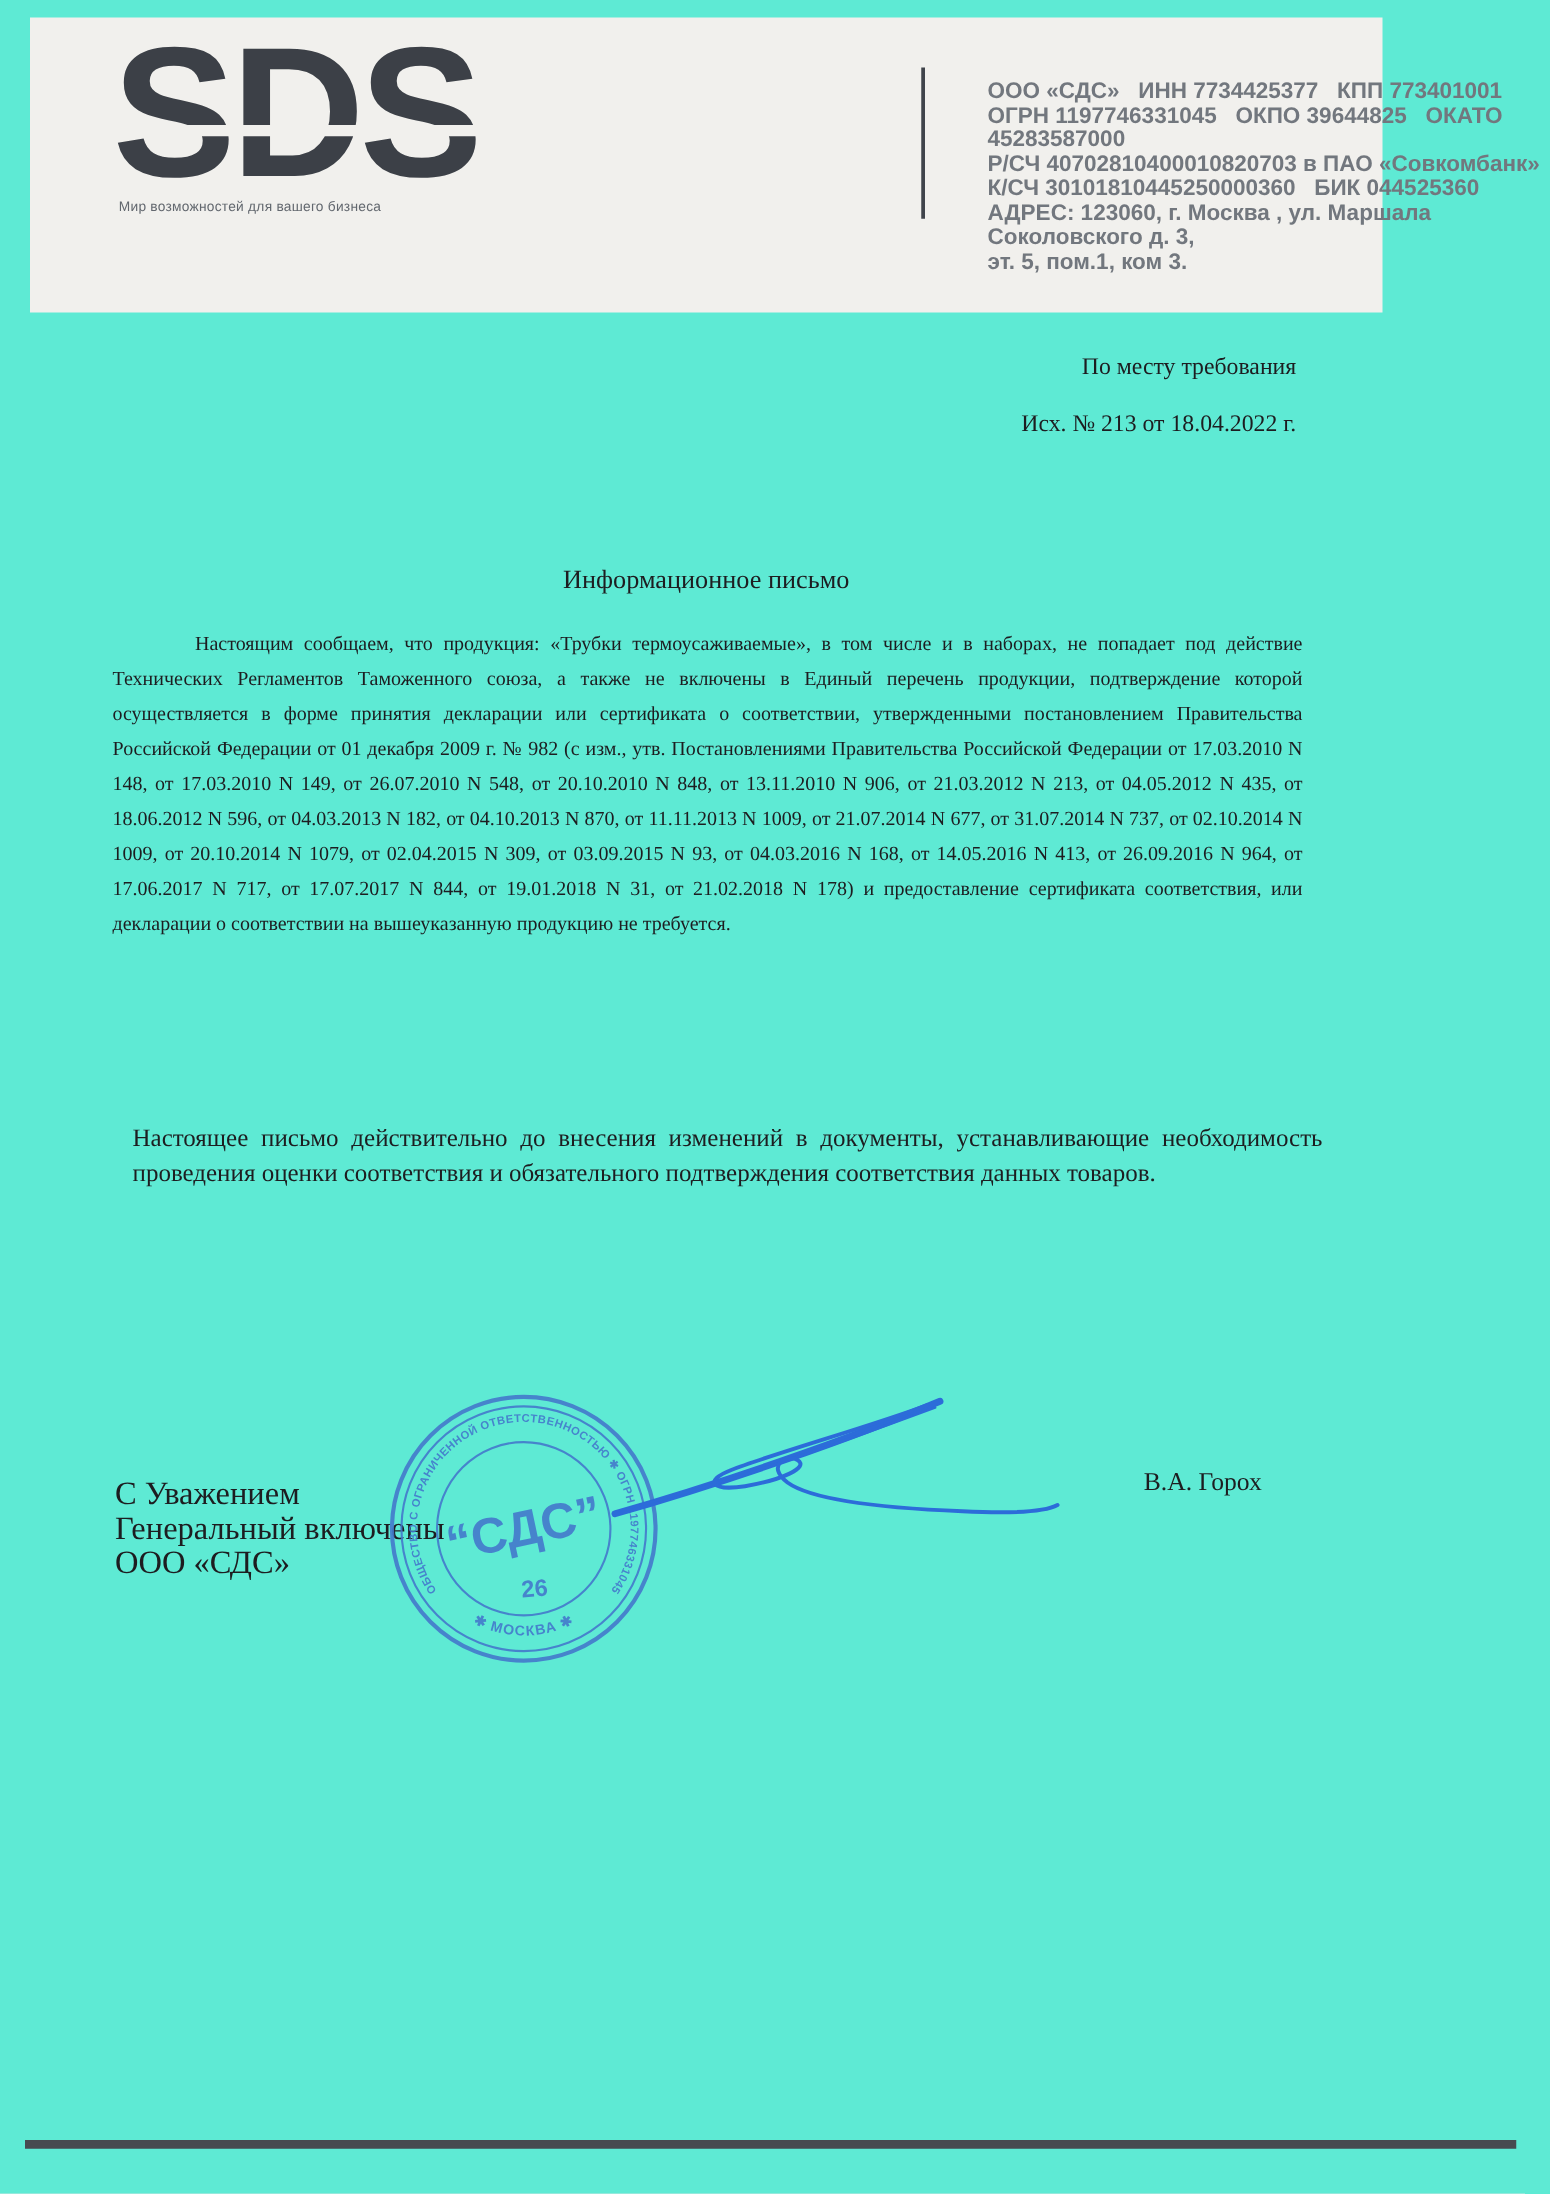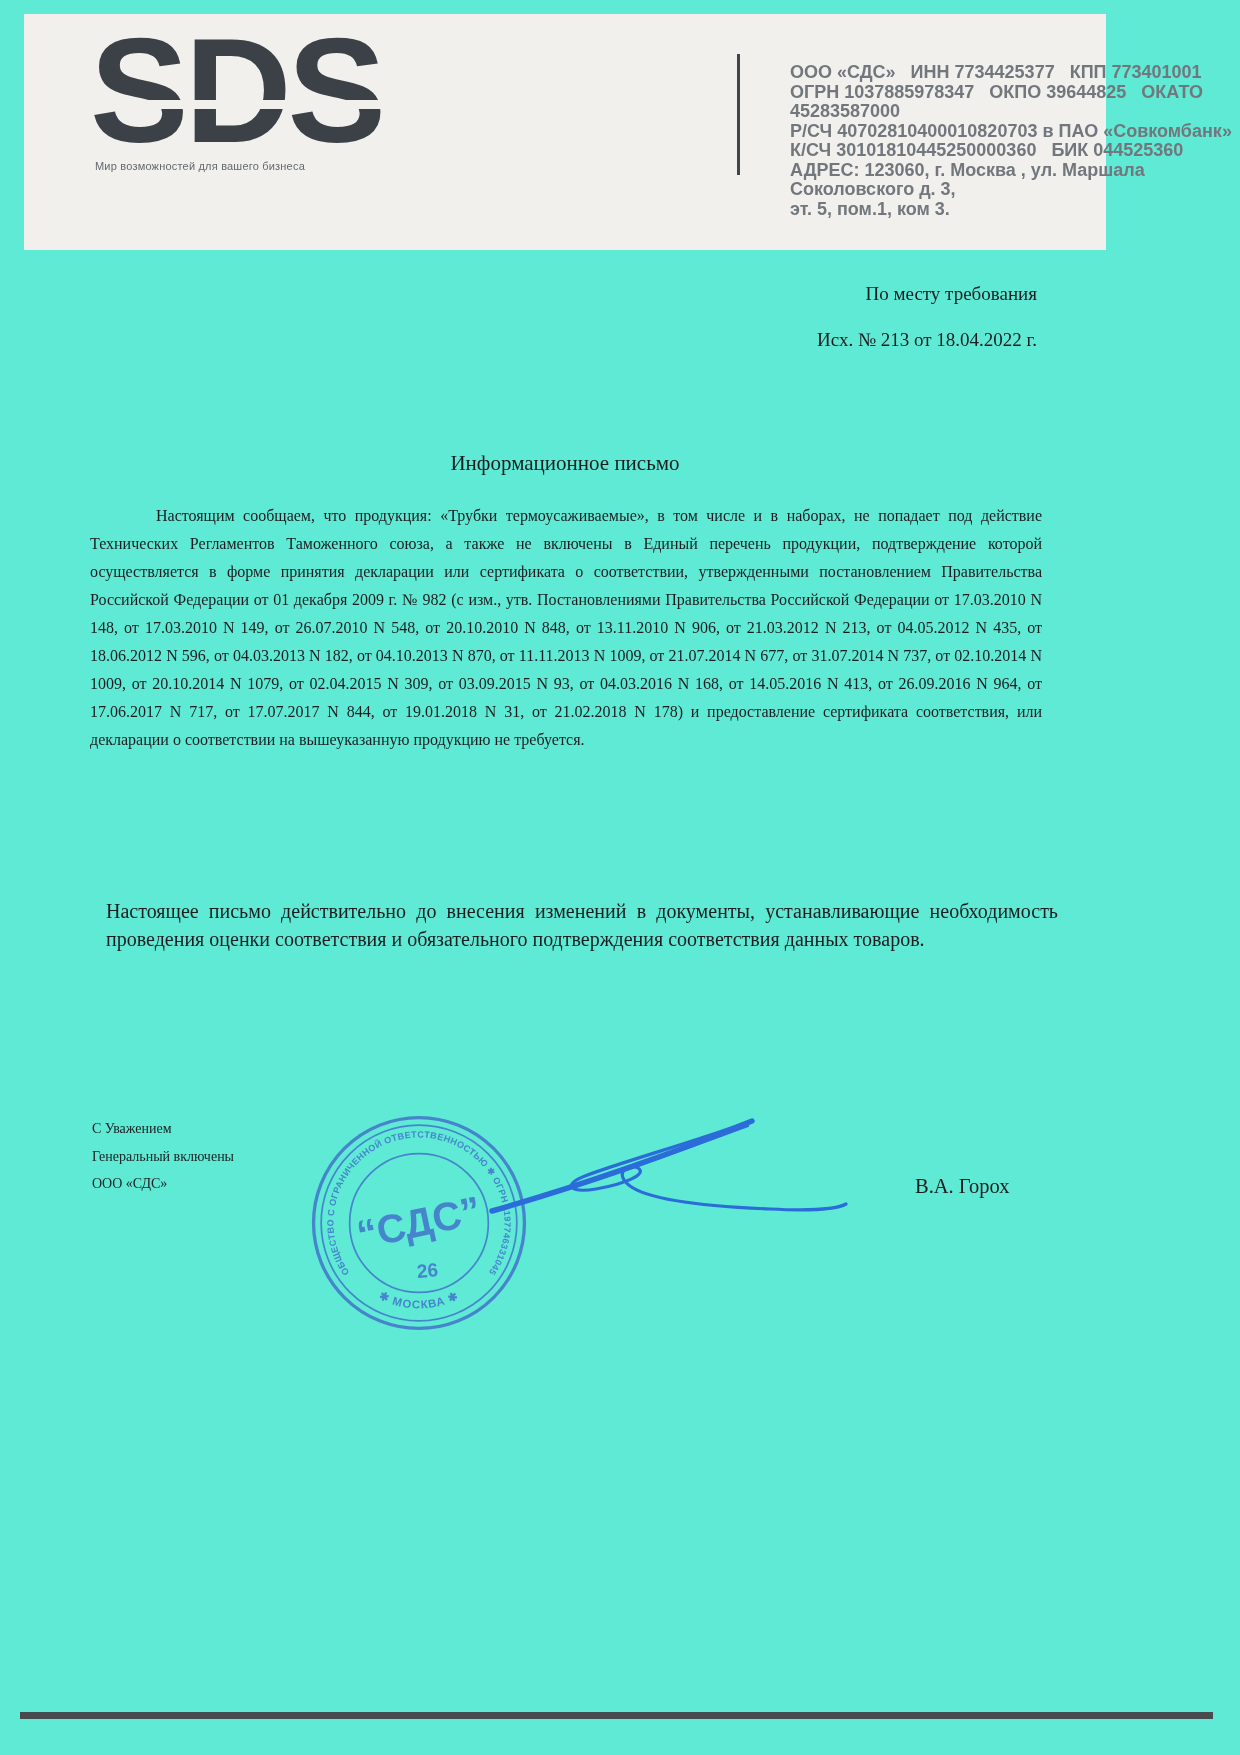--- a/index.html
+++ b/index.html
@@ -35,41 +35,41 @@
   .title{position:absolute;left:90px;top:451px;width:950px;text-align:center;font-size:21px;}
   .p1{
     position:absolute;left:90px;top:502px;width:952px;
     font-size:16px;line-height:28px;text-align:justify;text-indent:66px;margin:0;
   }
   .p2{
     position:absolute;left:90px;top:881px;width:952px;
     font-size:20px;line-height:28px;text-align:justify;margin:16px;
   }
   
-  .sig-block{position:absolute;left:92px;top:1115px;font-size:14px;line-height:27.5px;}
+  .sig-block{position:absolute;left:92px;top:1181px;font-size:26px;line-height:27.5px;}
   .sig-name{position:absolute;left:915px;top:1175px;font-size:20.5px;}
   .stamp{position:absolute;left:305px;top:1109px;width:228px;height:228px;opacity:.88;}
   .stamp text{fill:#4377cc;}
   .signature-svg{position:absolute;left:0;top:0;width:1240px;height:1755px;pointer-events:none;}
   
   .footer-bar{position:absolute;left:20px;top:1712px;width:1193px;height:7px;background:#474b50;}
 </style>
 </head>
 <body>
 
 <div class="page">
 
   <div class="band"></div>
   <div class="logo">SDS</div>
   <div class="logo-stripe"></div>
   <div class="tagline">Мир возможностей для вашего бизнеса</div>
   <div class="lh-divider"></div>
   <div class="lh-details">
     <div class="detail-line">ООО «СДС»   ИНН 7734425377   КПП 773401001</div>
-    <div class="detail-line">ОГРН 1037885978347   ОКПО 39644825   ОКАТО 45283587000</div>
+    <div class="detail-line">ОГРН 1197746331045   ОКПО 39644825   ОКАТО 45283587000</div>
     <div class="detail-line">Р/СЧ 40702810400010820703 в ПАО «Совкомбанк»</div>
     <div class="detail-line">К/СЧ 30101810445250000360   БИК 044525360</div>
     <div class="detail-line">АДРЕС: 123060, г. Москва , ул. Маршала Соколовского д. 3,</div>
     <div class="detail-line">эт. 5, пом.1, ком 3.</div>
   </div>
 
   <div class="meta">
     <div>По месту требования</div>
     <div class="ref">Исх. № 213 от 18.04.2022 г.</div>
   </div>

